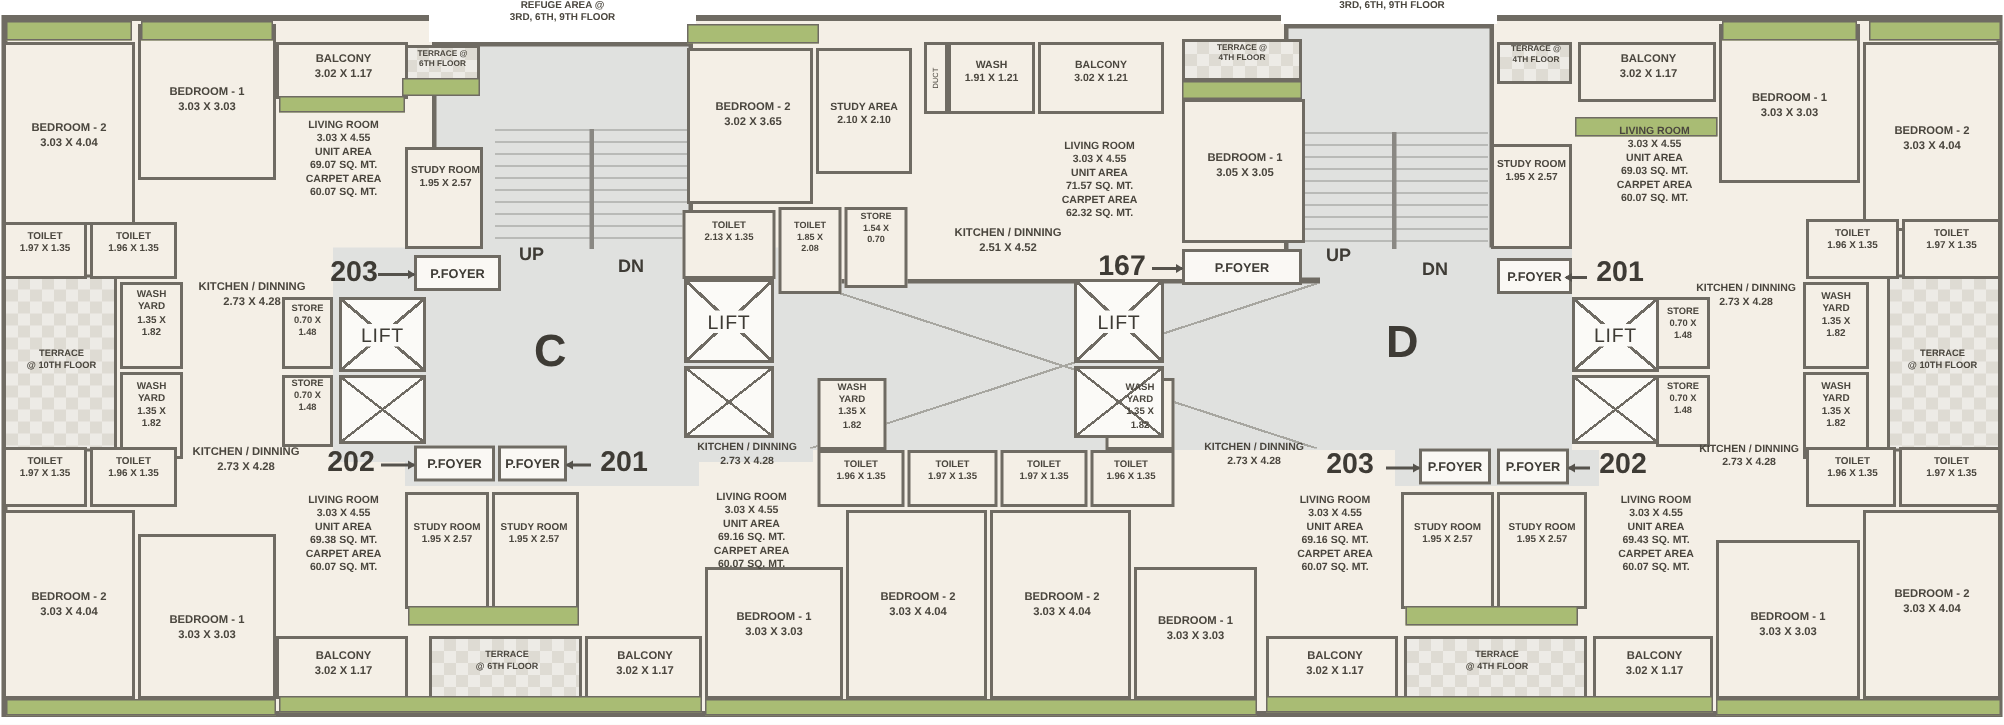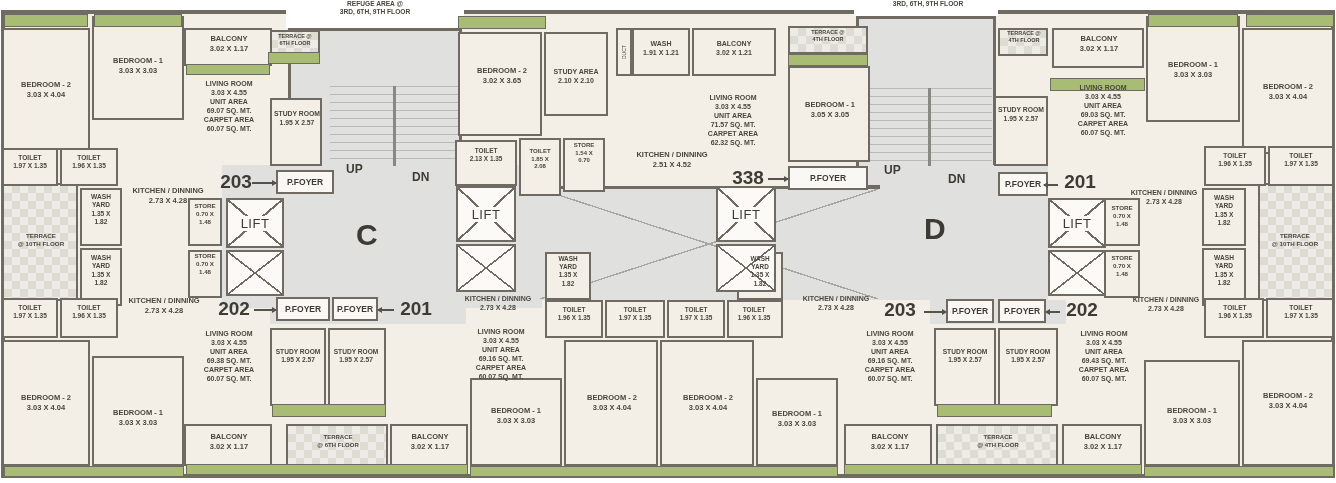--- a/index.html
+++ b/index.html
@@ -380,21 +380,21 @@
   <div class="abs lb" style="left:848px;top:432px;width:84px">BALCONY
 3.02 X 1.17</div>
   <div class="abs lb" style="left:1064px;top:432px;width:78px">BALCONY
 3.02 X 1.17</div>
   <div class="abs lb" style="left:1148px;top:406px;width:88px">BEDROOM - 1
 3.03 X 3.03</div>
   <div class="abs lb" style="left:1246px;top:391px;width:84px">BEDROOM - 2
 3.03 X 4.04</div>
 
   <div class="abs num" style="left:214px;top:171px;width:44px">203</div>
-  <div class="abs num" style="left:726px;top:167px;width:44px">338</div>
+  <div class="abs num" style="left:726px;top:167px;width:44px">167</div>
   <div class="abs num" style="left:1058px;top:171px;width:44px">201</div>
   <div class="abs num" style="left:212px;top:298px;width:44px">202</div>
   <div class="abs num" style="left:394px;top:298px;width:44px">201</div>
   <div class="abs num" style="left:878px;top:299px;width:44px">203</div>
   <div class="abs num" style="left:1060px;top:299px;width:44px">202</div>
 
   <div class="abs wing" style="left:356px;top:218px">C</div>
   <div class="abs wing" style="left:924px;top:212px">D</div>
   <div class="abs ud" style="left:346px;top:162px">UP</div>
   <div class="abs ud" style="left:412px;top:170px">DN</div>

